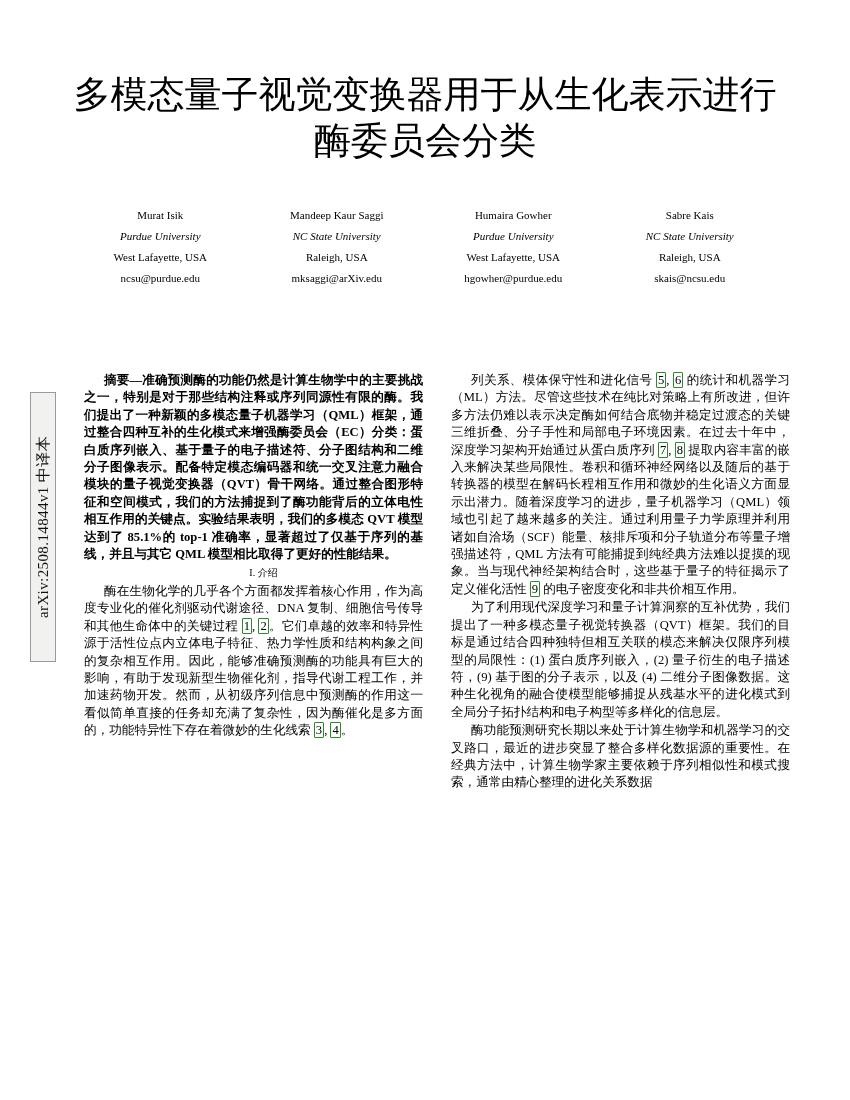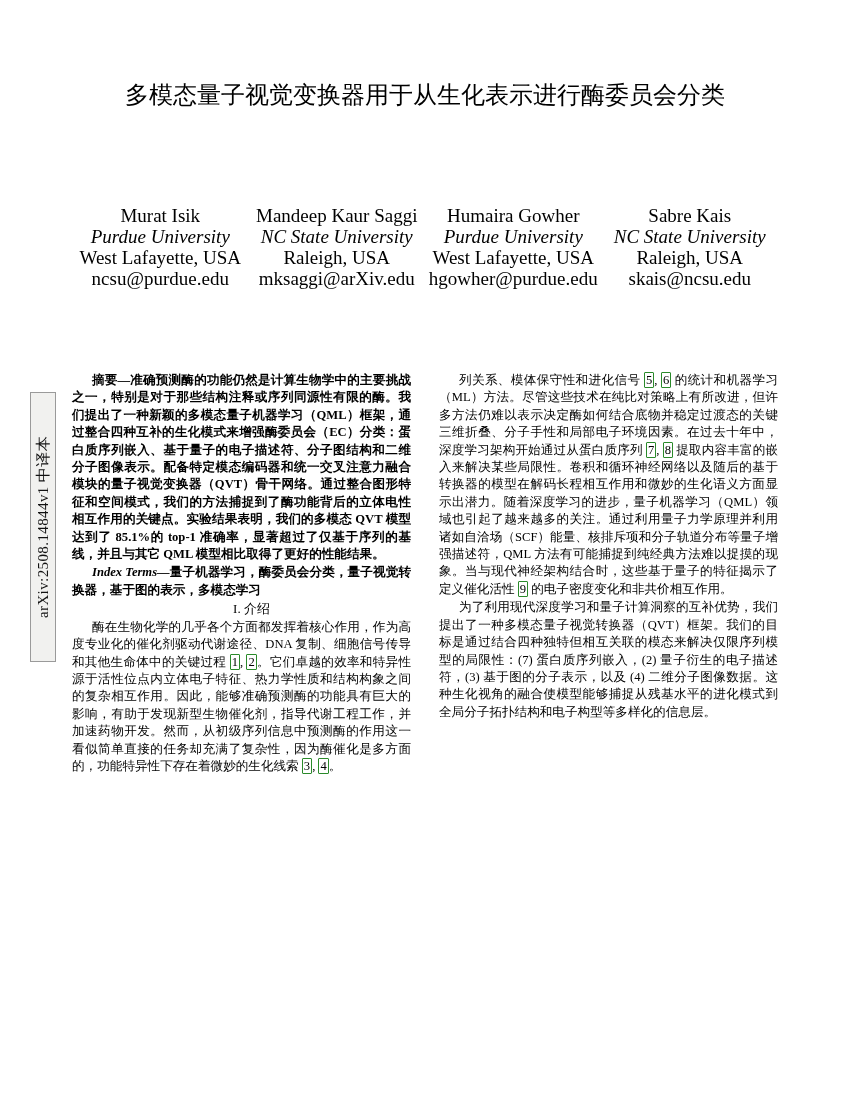--- a/index.html
+++ b/index.html
@@ -39,44 +39,44 @@
     font-size: 15px;
     letter-spacing: 0.4px;
     color: #111;
   }
   .title {
     position: absolute;
     left: 72px;
     top: 72px;
     width: 706px;
     text-align: center;
-    font-size: 24px;
+    font-size: 37px;
     line-height: 46px;
     font-weight: 400;
     font-family: "DejaVu Serif", serif;
   }
   .authors {
     position: absolute;
     left: 72px;
     top: 205px;
     width: 706px;
     display: flex;
   }
   .author {
     flex: 1 1 0;
     text-align: center;
-    font-size: 19px;
+    font-size: 11px;
     line-height: 21px;
   }
   .author .aff {
     font-style: italic;
   }
   .columns {
     position: absolute;
-    left: 72px;
+    left: 84px;
     top: 372px;
     width: 706px;
     display: flex;
     gap: 28px;
   }
   .col {
     width: 339px;
     font-size: 12.6px;
     line-height: 17.4px;
     text-align: justify;
@@ -94,21 +94,21 @@
     font-weight: bold;
     text-indent: 20px;
     margin: 0 0 12px 0;
   }
   .indexterms .it-label {
     font-style: italic;
   }
   .sec-head {
     text-align: center;
     margin: 11px 0 7px 0;
-    font-size: 13px;
+    font-size: 10px;
     text-indent: 0;
     font-variant: small-caps;
   }
   .cite {
     border: 1px solid #2a8a2a;
     padding: 0 1px;
     border-radius: 1px;
     color: #000;
   }
 </style>
@@ -147,31 +147,31 @@
       <div class="aff">NC State University</div>
       <div>Raleigh, USA</div>
       <div>skais@ncsu.edu</div>
     </div>
   </div>
 
   <div class="columns">
 
     <div class="col">
       <p class="abstract">摘要—准确预测酶的功能仍然是计算生物学中的主要挑战之一，特别是对于那些结构注释或序列同源性有限的酶。我们提出了一种新颖的多模态量子机器学习（QML）框架，通过整合四种互补的生化模式来增强酶委员会（EC）分类：蛋白质序列嵌入、基于量子的电子描述符、分子图结构和二维分子图像表示。配备特定模态编码器和统一交叉注意力融合模块的量子视觉变换器（QVT）骨干网络。通过整合图形特征和空间模式，我们的方法捕捉到了酶功能背后的立体电性相互作用的关键点。实验结果表明，我们的多模态 QVT 模型达到了 85.1%的 top-1 准确率，显著超过了仅基于序列的基线，并且与其它 QML 模型相比取得了更好的性能结果。</p>
-      <p class="indexterms"><span class="it-label">Index Terms—</span><span>量子机器学习，酶委员会分类，量子视觉转换器，基于图的表示，多模态学习</span></p>
 
       <p class="sec-head">I. 介绍</p>
 
       <p><span>酶在生物化学的几乎各个方面都发挥着核心作用，作为高度专业化的催化剂驱动代谢途径、DNA 复制、细胞信号传导和其他生命体中的关键过程 </span><span class="cite">1</span>, <span class="cite">2</span><span>。它们卓越的效率和特异性源于活性位点内立体电子特征、热力学性质和结构构象之间的复杂相互作用。因此，能够准确预测酶的功能具有巨大的影响，有助于发现新型生物催化剂，指导代谢工程工作，并加速药物开发。然而，从初级序列信息中预测酶的作用这一看似简单直接的任务却充满了复杂性，因为酶催化是多方面的，功能特异性下存在着微妙的生化线索 </span><span class="cite">3</span>, <span class="cite">4</span><span>。</span></p>
 
     </div>
 
     <div class="col">
       <p><span>列关系、模体保守性和进化信号 </span><span class="cite">5</span>, <span class="cite">6</span><span> 的统计和机器学习（ML）方法。尽管这些技术在纯比对策略上有所改进，但许多方法仍难以表示决定酶如何结合底物并稳定过渡态的关键三维折叠、分子手性和局部电子环境因素。在过去十年中，深度学习架构开始通过从蛋白质序列 </span><span class="cite">7</span>, <span class="cite">8</span><span> 提取内容丰富的嵌入来解决某些局限性。卷积和循环神经网络以及随后的基于转换器的模型在解码长程相互作用和微妙的生化语义方面显示出潜力。随着深度学习的进步，量子机器学习（QML）领域也引起了越来越多的关注。通过利用量子力学原理并利用诸如自洽场（SCF）能量、核排斥项和分子轨道分布等量子增强描述符，QML 方法有可能捕捉到纯经典方法难以捉摸的现象。当与现代神经架构结合时，这些基于量子的特征揭示了定义催化活性 </span><span class="cite">9</span><span> 的电子密度变化和非共价相互作用。</span></p>
 
-      <p>为了利用现代深度学习和量子计算洞察的互补优势，我们提出了一种多模态量子视觉转换器（QVT）框架。我们的目标是通过结合四种独特但相互关联的模态来解决仅限序列模型的局限性：(7) 蛋白质序列嵌入，(2) 量子衍生的电子描述符，(3) 基于图的分子表示，以及 (4) 二维分子图像数据。这种生化视角的融合使模型能够捕捉从残基水平的进化模式到全局分子拓扑结构和电子构型等多样化的信息层。</p>
+      <p>为了利用现代深度学习和量子计算洞察的互补优势，我们提出了一种多模态量子视觉转换器（QVT）框架。我们的目标是通过结合四种独特但相互关联的模态来解决仅限序列模型的局限性：(1) 蛋白质序列嵌入，(2) 量子衍生的电子描述符，(9) 基于图的分子表示，以及 (4) 二维分子图像数据。这种生化视角的融合使模型能够捕捉从残基水平的进化模式到全局分子拓扑结构和电子构型等多样化的信息层。</p>
 
 
+      <p>酶功能预测研究长期以来处于计算生物学和机器学习的交叉路口，最近的进步突显了整合多样化数据源的重要性。在经典方法中，计算生物学家主要依赖于序列相似性和模式搜索，通常由精心整理的进化关系数据</p>
     </div>
 
   </div>
 
 </div>
 
 </body></html>

